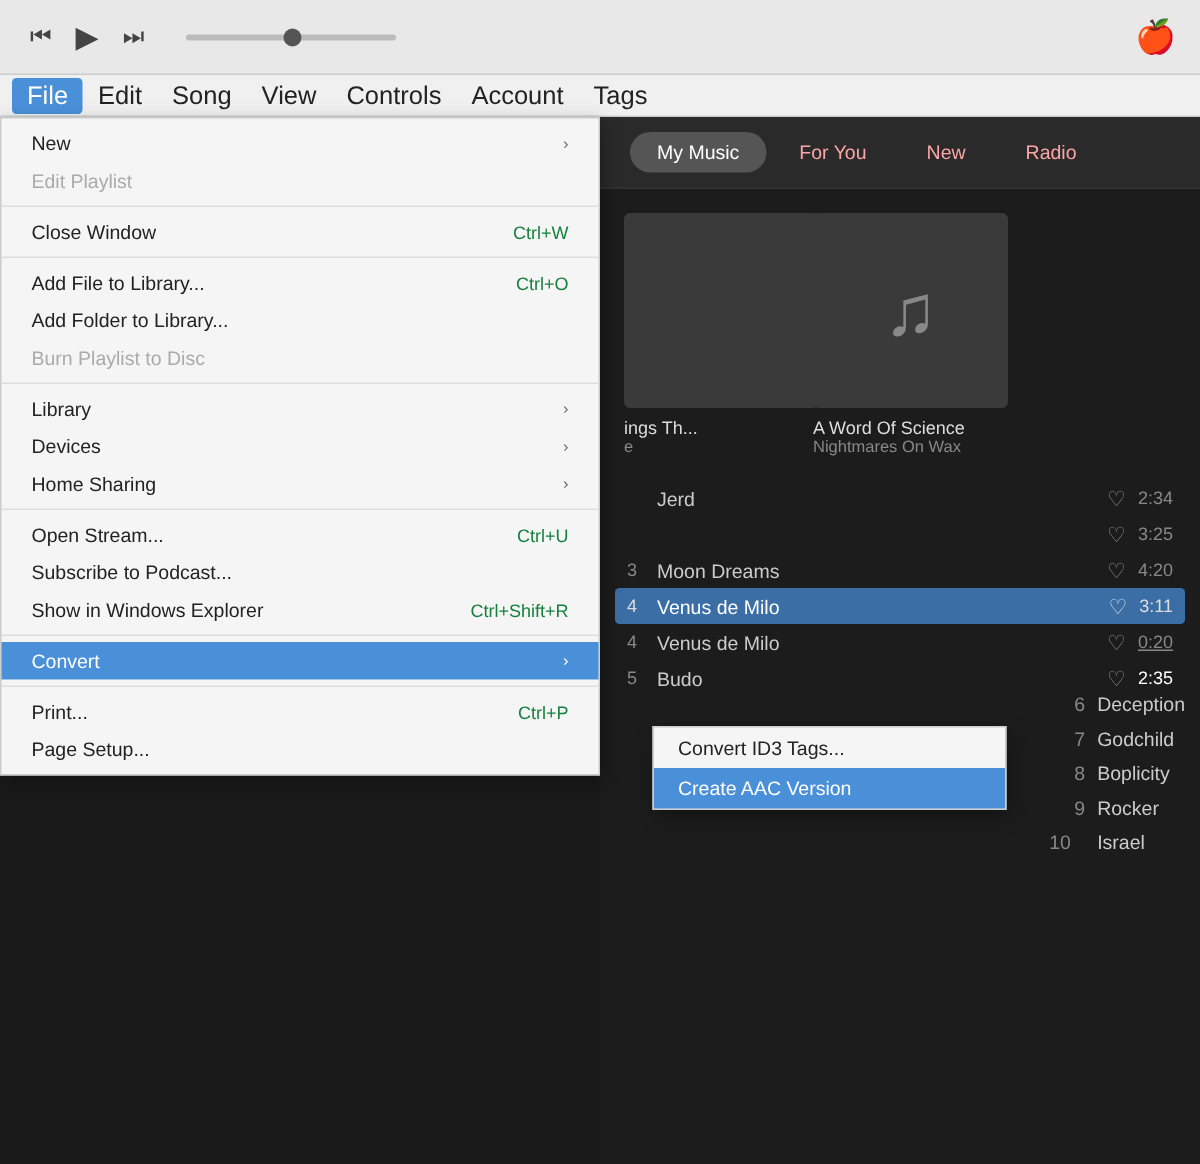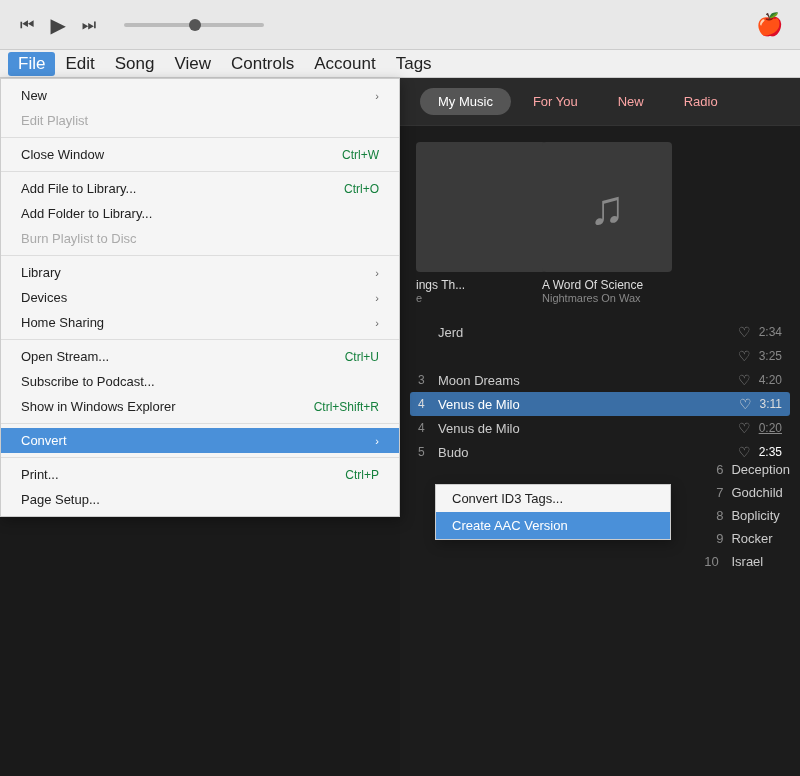--- a/index.html
+++ b/index.html
@@ -400,17 +400,17 @@
     </div>
     <div style="display:flex; gap:8px; color:#ccc; padding:4px 0;">
       <span style="width:24px; text-align:right; color:#888;">8</span>
       <span>Boplicity</span>
     </div>
     <div style="display:flex; gap:8px; color:#ccc; padding:4px 0;">
       <span style="width:24px; text-align:right; color:#888;">9</span>
       <span>Rocker</span>
     </div>
     <div style="display:flex; gap:8px; color:#ccc; padding:4px 0;">
-      <span style="width:24px; text-align:center; color:#888;">10</span>
+      <span style="width:24px; text-align:left; color:#888;">10</span>
       <span>Israel</span>
     </div>
   </div>
 </div>
 
 </body></html>

